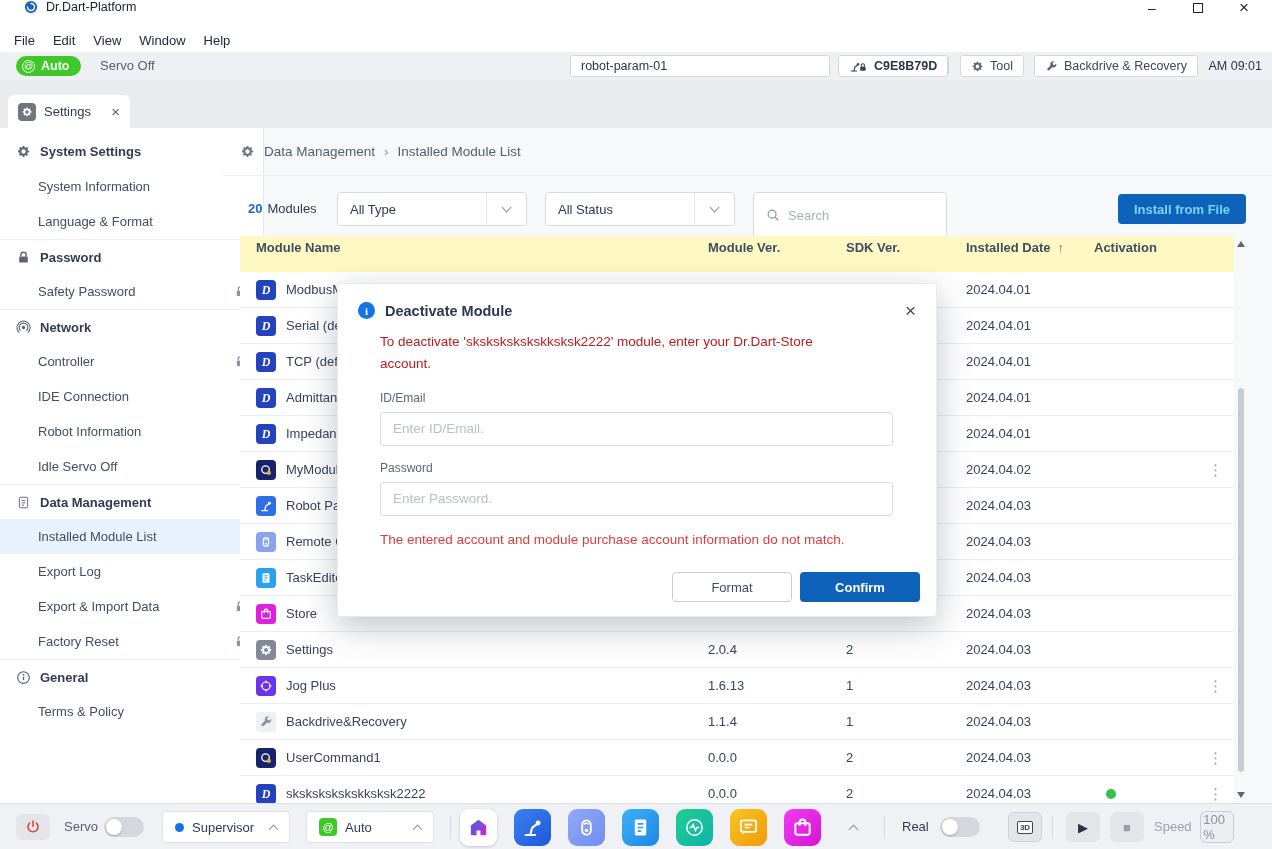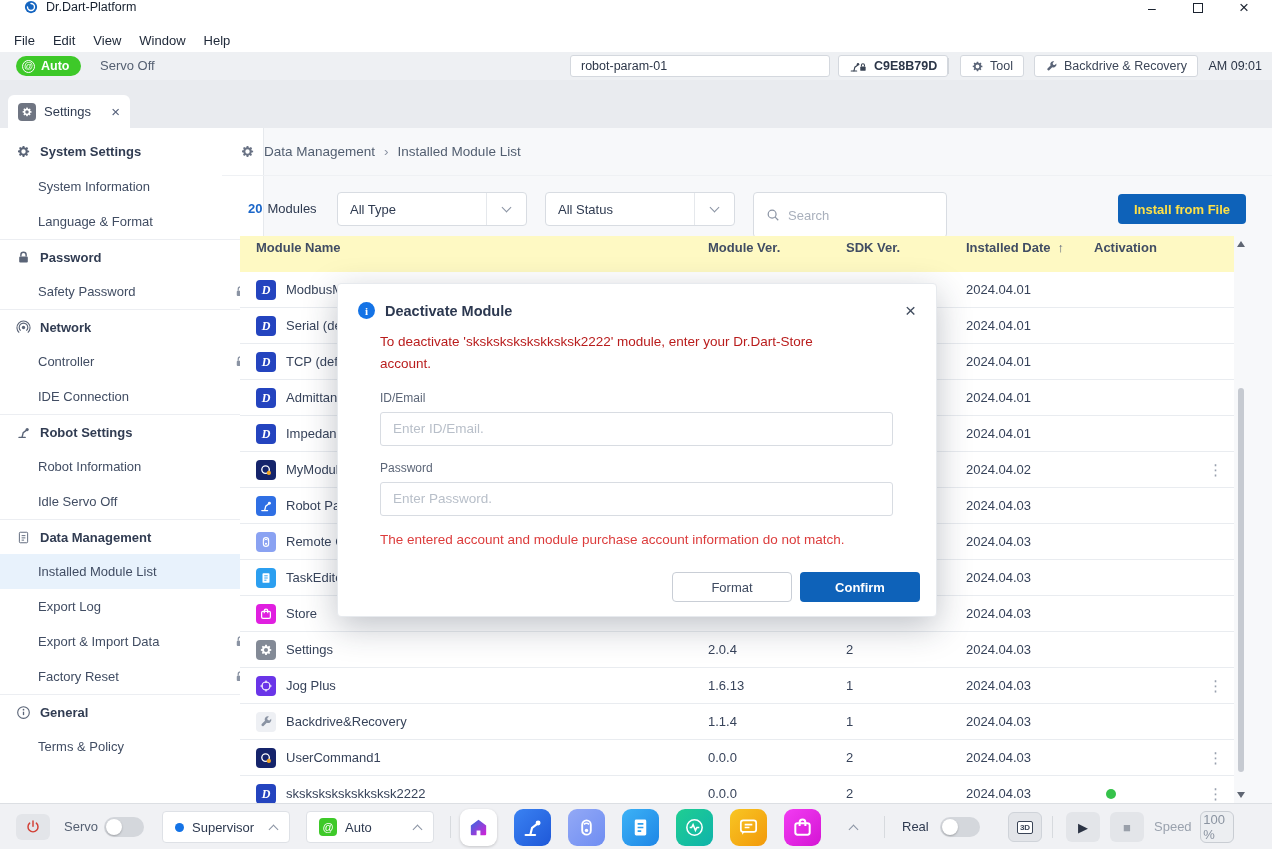--- a/index.html
+++ b/index.html
@@ -64,21 +64,21 @@
   .sel{position:absolute;top:0;height:34px;background:#fff;border:1px solid #d8dce2;border-radius:4px;display:flex;align-items:center;padding-left:12px;color:#2e3a50;cursor:pointer}
   .sel-type{left:115px;width:190px}
   .sel-status{left:323px;width:190px}
   .sel-chev{margin-left:auto;height:100%;width:40px;border-left:1px solid #e5e8ec;display:flex;align-items:center;justify-content:center}
   .chev{width:7px;height:7px;border-right:1.5px solid #8a93a3;border-bottom:1.5px solid #8a93a3;transform:rotate(45deg);margin-top:-3px}
   .chev.up{transform:rotate(-135deg);margin-top:4px}
   .searchbox{position:absolute;left:531px;top:0;width:194px;height:46px;background:#fff;border:1px solid #d8dce2;border-radius:4px;display:flex;align-items:center;gap:8px;padding:0 12px}
   .searchbox .s-svg{width:14px;height:14px;color:#8a93a3}
   .searchbox input{border:none;outline:none;width:130px;font-size:13px;font-family:"Liberation Sans",sans-serif;color:#2e3a50;background:transparent}
   .searchbox input::placeholder{color:#a9b0bc}
-  .install-btn{position:absolute;right:26px;top:2px;width:128px;height:30px;background:#0e62b9;border:none;border-radius:4px;color:#fde047;font-weight:700;font-size:13px;cursor:pointer;font-family:"Liberation Sans",sans-serif}
+  .install-btn{position:absolute;right:26px;top:2px;width:128px;height:30px;background:#0e62b9;border:none;border-radius:4px;color:#7dd3fc;font-weight:700;font-size:13px;cursor:pointer;font-family:"Liberation Sans",sans-serif}
 
   .table{position:absolute;left:18px;top:108px;width:994px;bottom:0;background:#fff;overflow:hidden}
   .thead{position:relative;height:36px;background:#fef9c3;font-weight:700;color:#414d63}
   .th{position:absolute;top:0;line-height:24px;cursor:pointer}
   .sort{margin-left:7px;color:#55607a;font-weight:400}
   .c0{left:16px}.c1{left:468px}.c2{left:606px}.c3{left:726px}.c4{left:854px}
   .row{position:relative;height:36px;border-bottom:1px solid #e9ecf0;background:#fff;cursor:pointer}
   .cell{position:absolute;top:0;line-height:36px;white-space:nowrap;color:#37435a}
   .cell-name{left:16px;display:flex;align-items:center;gap:10px;height:36px}
   .mi{width:20px;height:20px;border-radius:4px;display:flex;align-items:center;justify-content:center;color:#fff;flex:0 0 20px}
@@ -288,32 +288,20 @@
           <span class="s-lock s-svg">
             <svg viewBox="0 0 16 16">
               <path d="M5.2 7V5.2a2.8 2.8 0 0 1 5.6 0V7" fill="none" stroke="currentColor" stroke-width="1.5"></path>
               <rect x="3.4" y="7" width="9.2" height="6.4" rx="1.2" fill="currentColor"></rect>
             </svg>
           </span>
         </div>
         <div class="side-item child">
           <span>IDE Connection</span>
         </div>
-        <div class="side-item header">
-          <span class="s-ic s-svg">
-            <svg viewBox="0 0 16 16">
-              <g stroke="currentColor" fill="none" stroke-width="1.5" stroke-linecap="round">
-                <path d="M3.2 13.2h6.6"></path>
-                <path d="M6.5 13l1.2-4.8 3.6-2.7"></path>
-              </g>
-              <circle cx="11.9" cy="4.9" r="1.7" fill="currentColor"></circle>
-            </svg>
-          </span>
-          <span>Robot Settings</span>
-        </div>
         <div class="side-item child">
           <span>Robot Information</span>
         </div>
         <div class="side-item child">
           <span>Idle Servo Off</span>
         </div>
         <div class="side-item header">
           <span class="s-ic s-svg">
             <svg viewBox="0 0 16 16" fill="none" stroke="currentColor">
               <rect x="3.6" y="2.4" width="8.8" height="11.2" rx="1"></rect>

